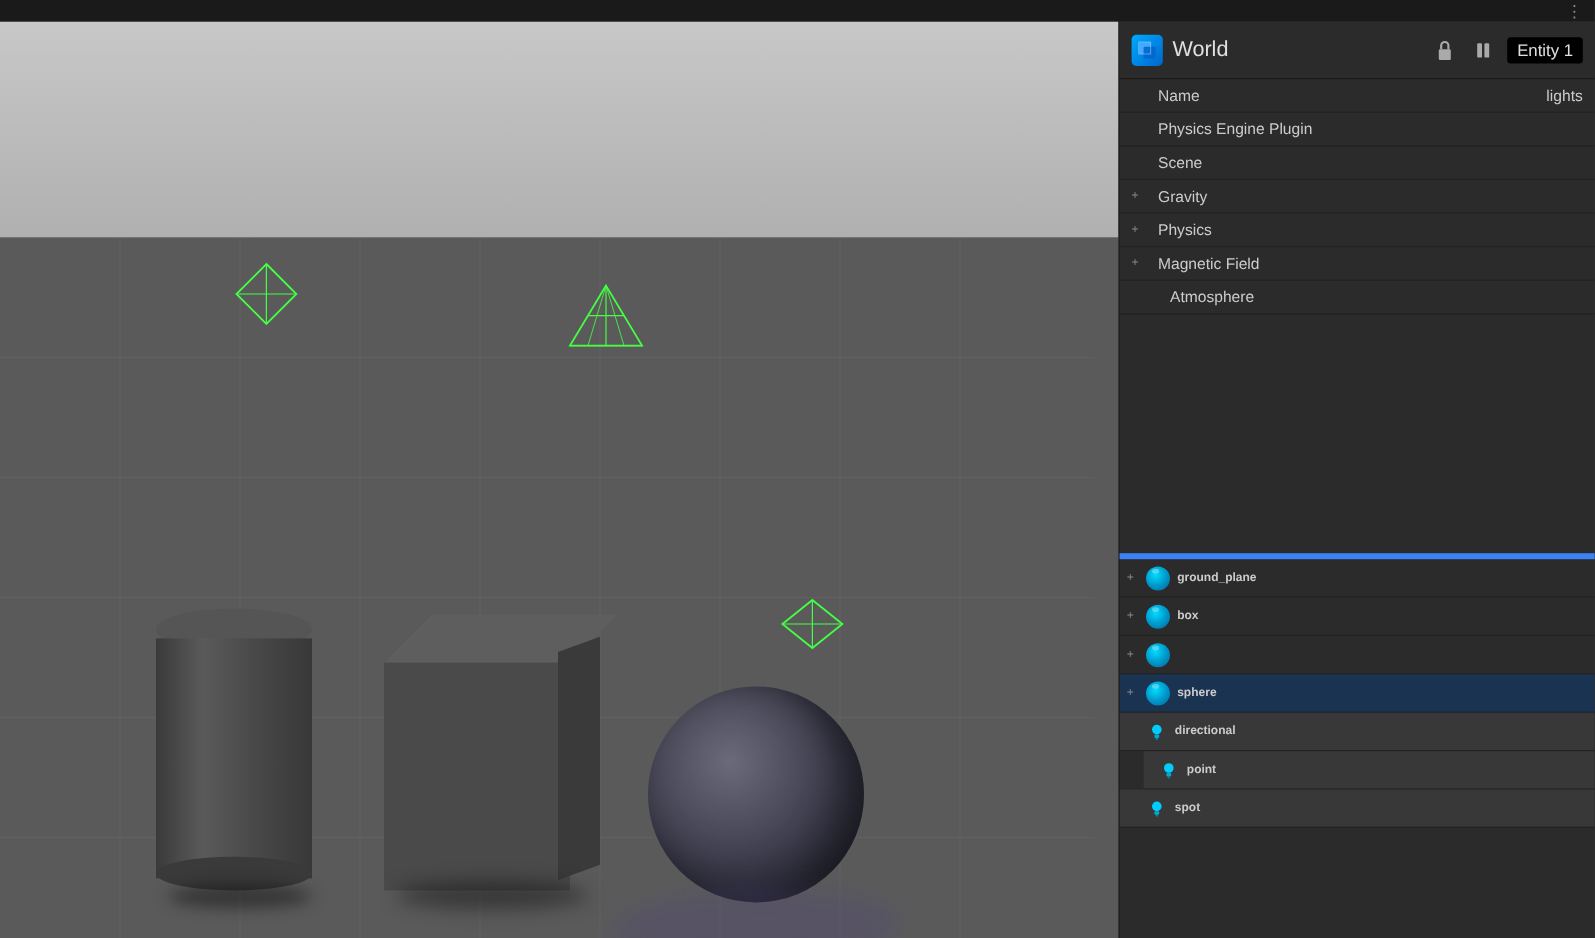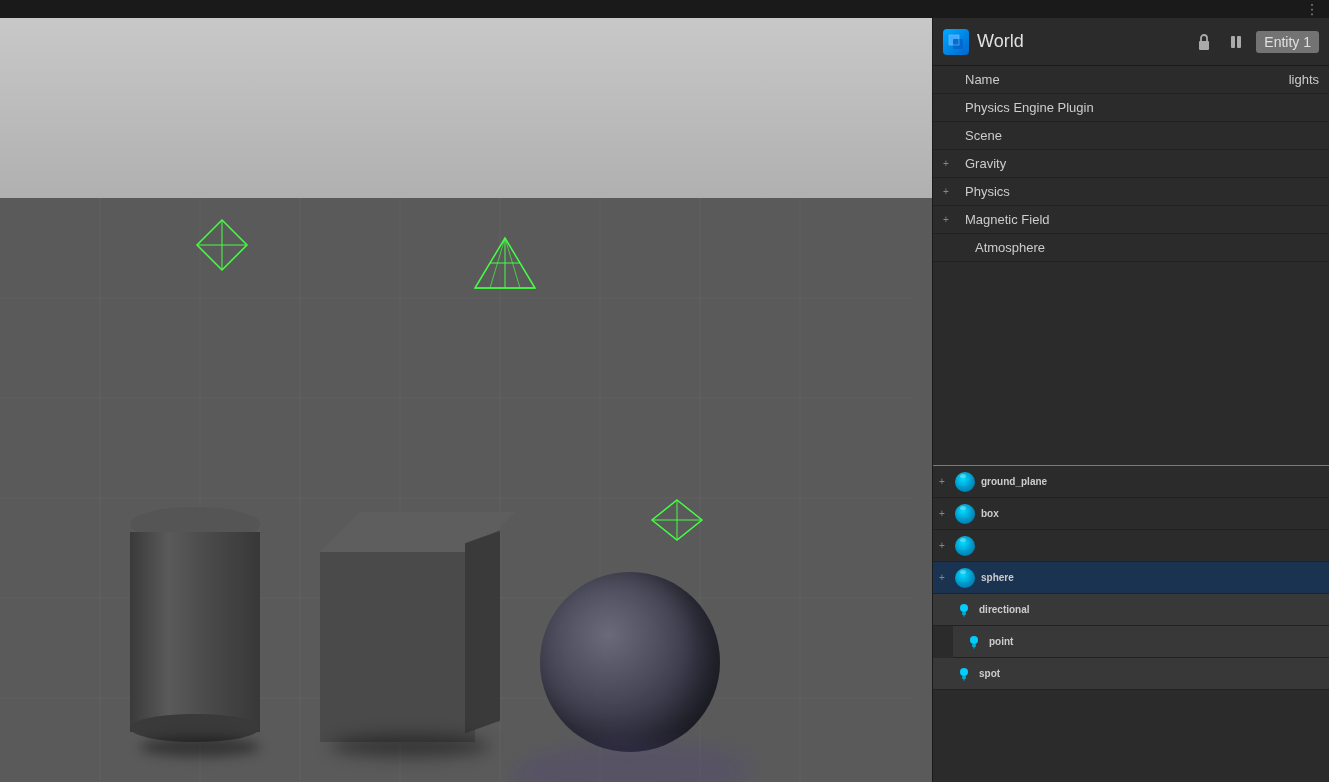--- a/index.html
+++ b/index.html
@@ -214,30 +214,30 @@
       display: flex;
       align-items: center;
       justify-content: center;
       color: #aaa;
       cursor: pointer;
       font-size: 14px;
     }
     .entity-label {
       color: #e0e0e0;
       font-size: 14px;
-      background: #737373;
+      background: #000000;
       padding: 3px 8px;
       border-radius: 3px;
     }
 
     
     #properties-panel {
       height: 400px;
       overflow-y: auto;
-      border-bottom: 1px solid #3b82f6;
+      border-bottom: 5px solid #3b82f6;
     }
 
     .prop-row {
       display: flex;
       align-items: center;
       height: 28px;
       padding: 0 10px;
       border-bottom: 1px solid #222;
       cursor: pointer;
     }

